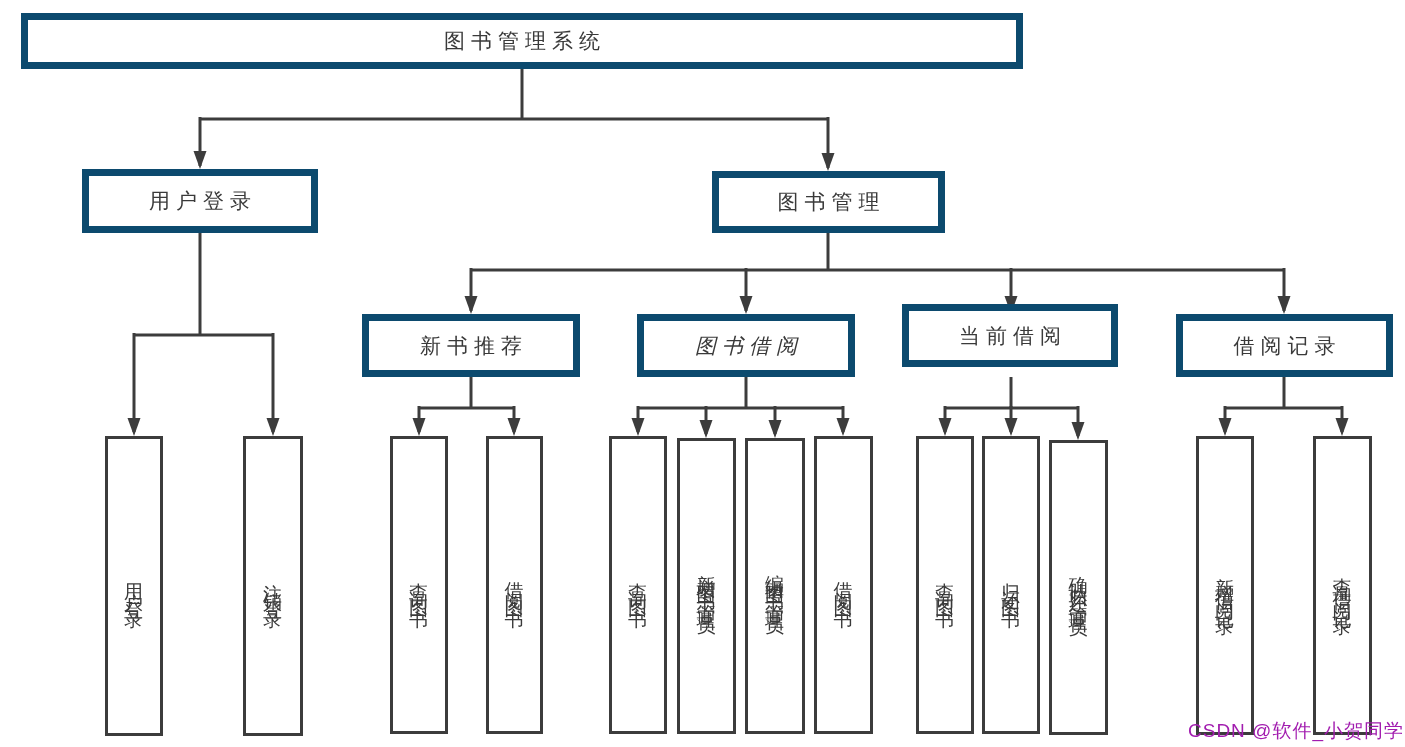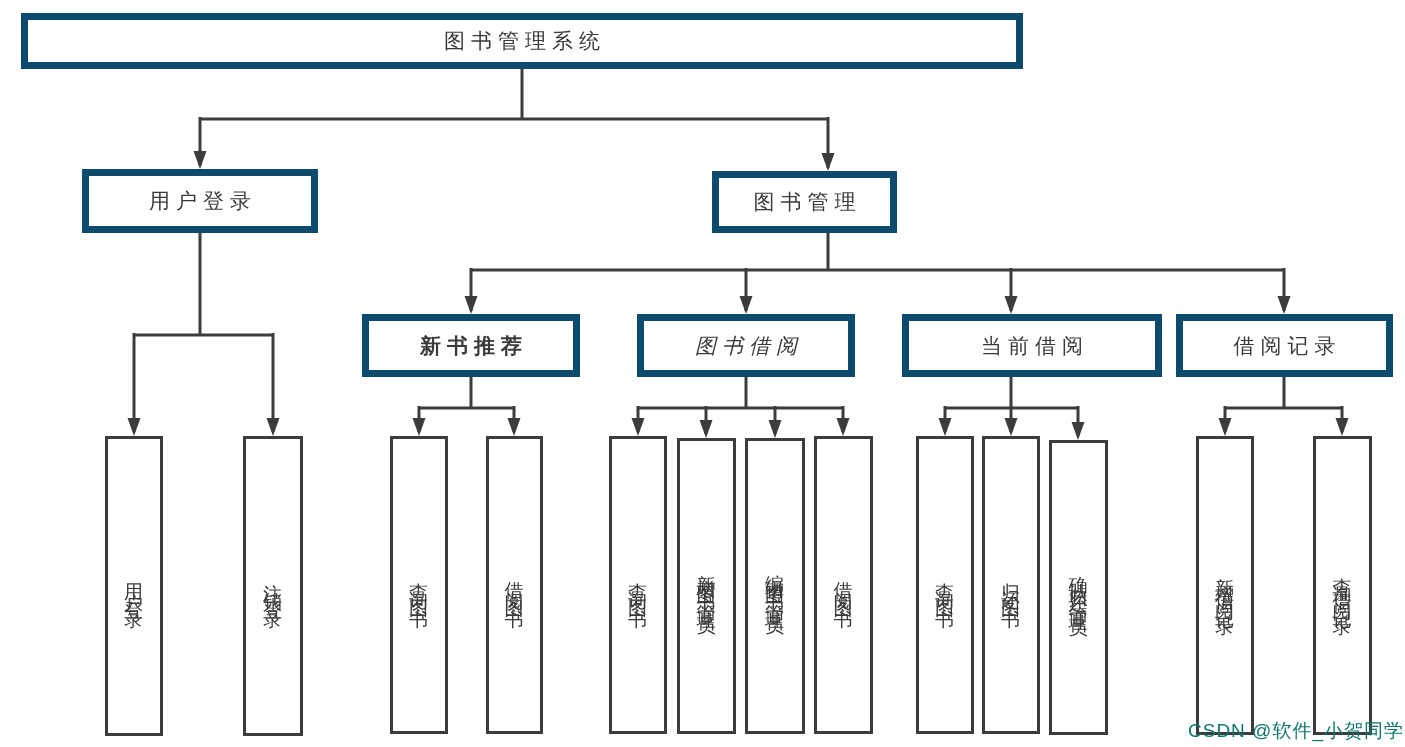--- a/index.html
+++ b/index.html
@@ -14,21 +14,21 @@
     font-size:21px;letter-spacing:6px;text-indent:6px;color:#3a3a3a;z-index:2;
   }
   .vbox{
     position:absolute;box-sizing:border-box;border:3px solid #3c3c3c;background:#ffffff;
     display:flex;align-items:center;justify-content:center;
     writing-mode:vertical-rl;text-orientation:mixed;
     font-size:19px;letter-spacing:9px;color:#3a3a3a;z-index:2;line-height:1;
   }
   .watermark{
     position:absolute;z-index:3;font-size:19px;letter-spacing:1px;
-    color:#0f766e;white-space:nowrap;
+    color:#a21caf;white-space:nowrap;
   }
 </style>
 </head>
 <body>
 
 <div id="canvas">
 
   <svg id="connectors" width="1405" height="747" viewBox="0 0 1405 747">
     <g stroke="#3c3c3c" stroke-width="3" fill="none">
 
@@ -92,25 +92,25 @@
       <polygon points="1004.5,418 1017.5,418 1011,436"></polygon>
       <polygon points="1071.5,422 1084.5,422 1078,440"></polygon>
       <polygon points="1218.5,418 1231.5,418 1225,436"></polygon>
       <polygon points="1335.5,418 1348.5,418 1342,436"></polygon>
     </g>
   </svg>
 
   <div class="box" style="left:21px;top:13px;width:1002px;height:56px;">图书管理系统</div>
 
   <div class="box" style="left:82px;top:169px;width:236px;height:64px;">用户登录</div>
-  <div class="box" style="left:712px;top:171px;width:185px;height:62px;">图书管理</div>
+  <div class="box" style="left:712px;top:171px;width:233px;height:62px;">图书管理</div>
 
-  <div class="box" style="left:362px;top:314px;width:218px;height:63px;font-weight:bold;">新书推荐</div>
+  <div class="box" style="left:362px;top:314px;width:218px;height:63px;">新书推荐</div>
   <div class="box" style="left:637px;top:314px;width:218px;height:63px;font-style:italic;">图书借阅</div>
-  <div class="box" style="left:902px;top:314px;width:260px;height:63px;text-align:center;">当前借阅</div>
+  <div class="box" style="left:902px;top:304px;width:216px;height:63px;text-align:center;">当前借阅</div>
   <div class="box" style="left:1176px;top:314px;width:217px;height:63px;">借阅记录</div>
 
   <div class="vbox" style="left:105px;top:436px;width:58px;height:300px;">用户登录</div>
   <div class="vbox" style="left:243px;top:436px;width:60px;height:300px;">注销登录</div>
 
   <div class="vbox" style="left:390px;top:436px;width:58px;height:298px;">查询图书</div>
   <div class="vbox" style="left:486px;top:436px;width:57px;height:298px;">借阅图书</div>
 
   <div class="vbox" style="left:609px;top:436px;width:58px;height:298px;">查询图书</div>
   <div class="vbox" style="left:677px;top:438px;width:59px;height:296px;letter-spacing:6px;">新增图书（管理员）</div>

